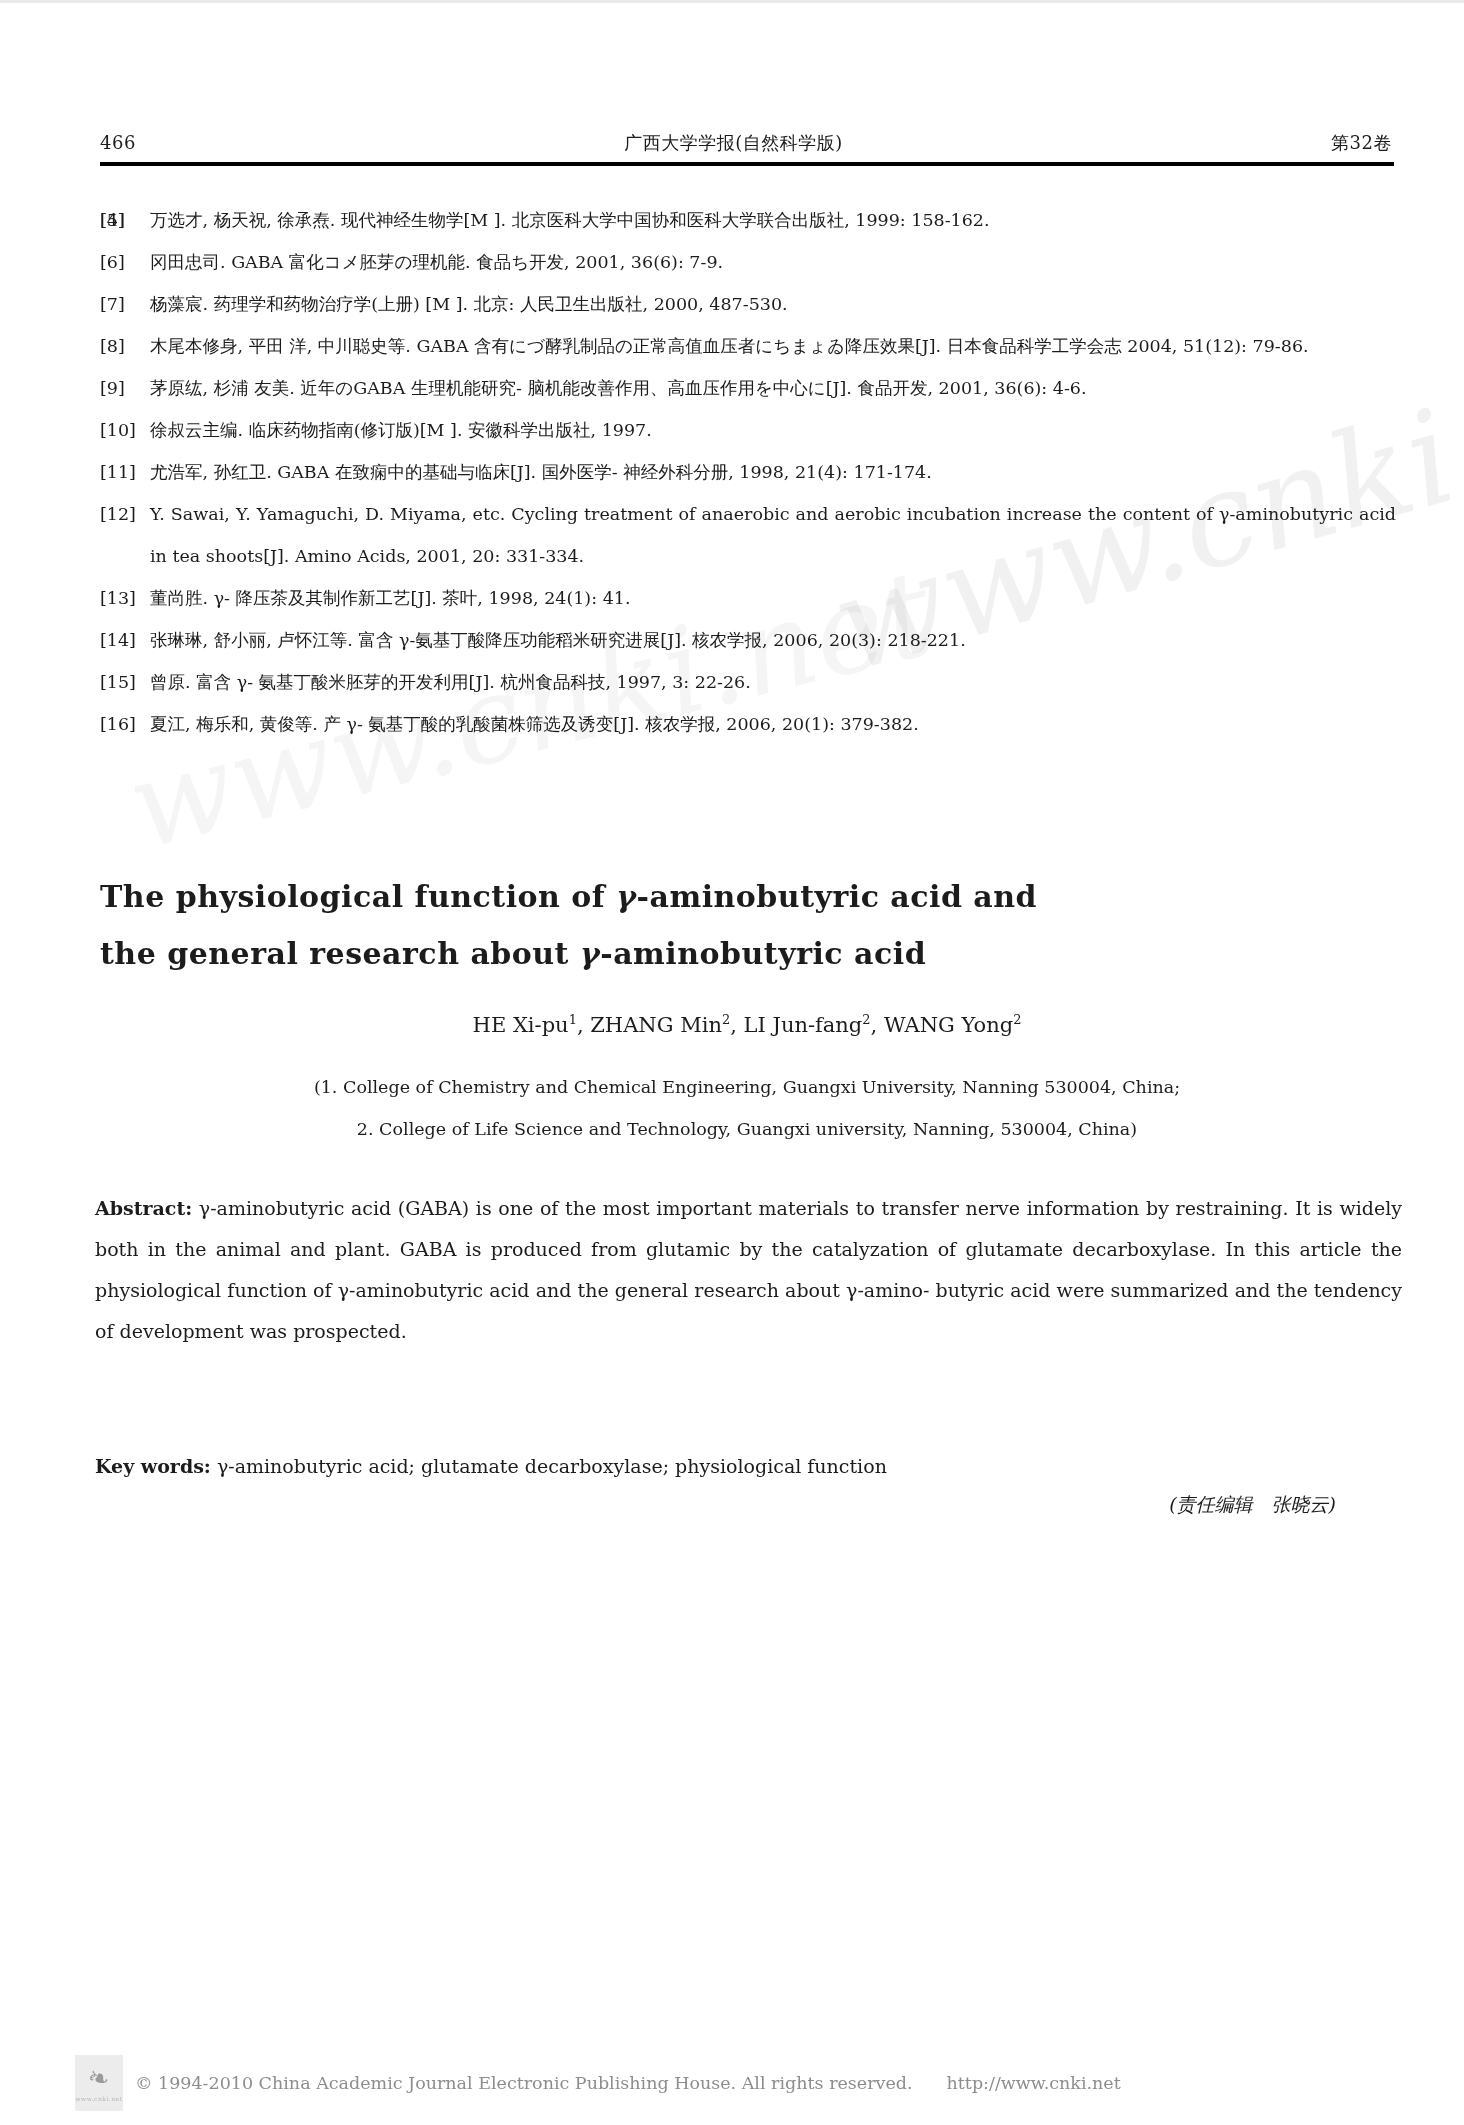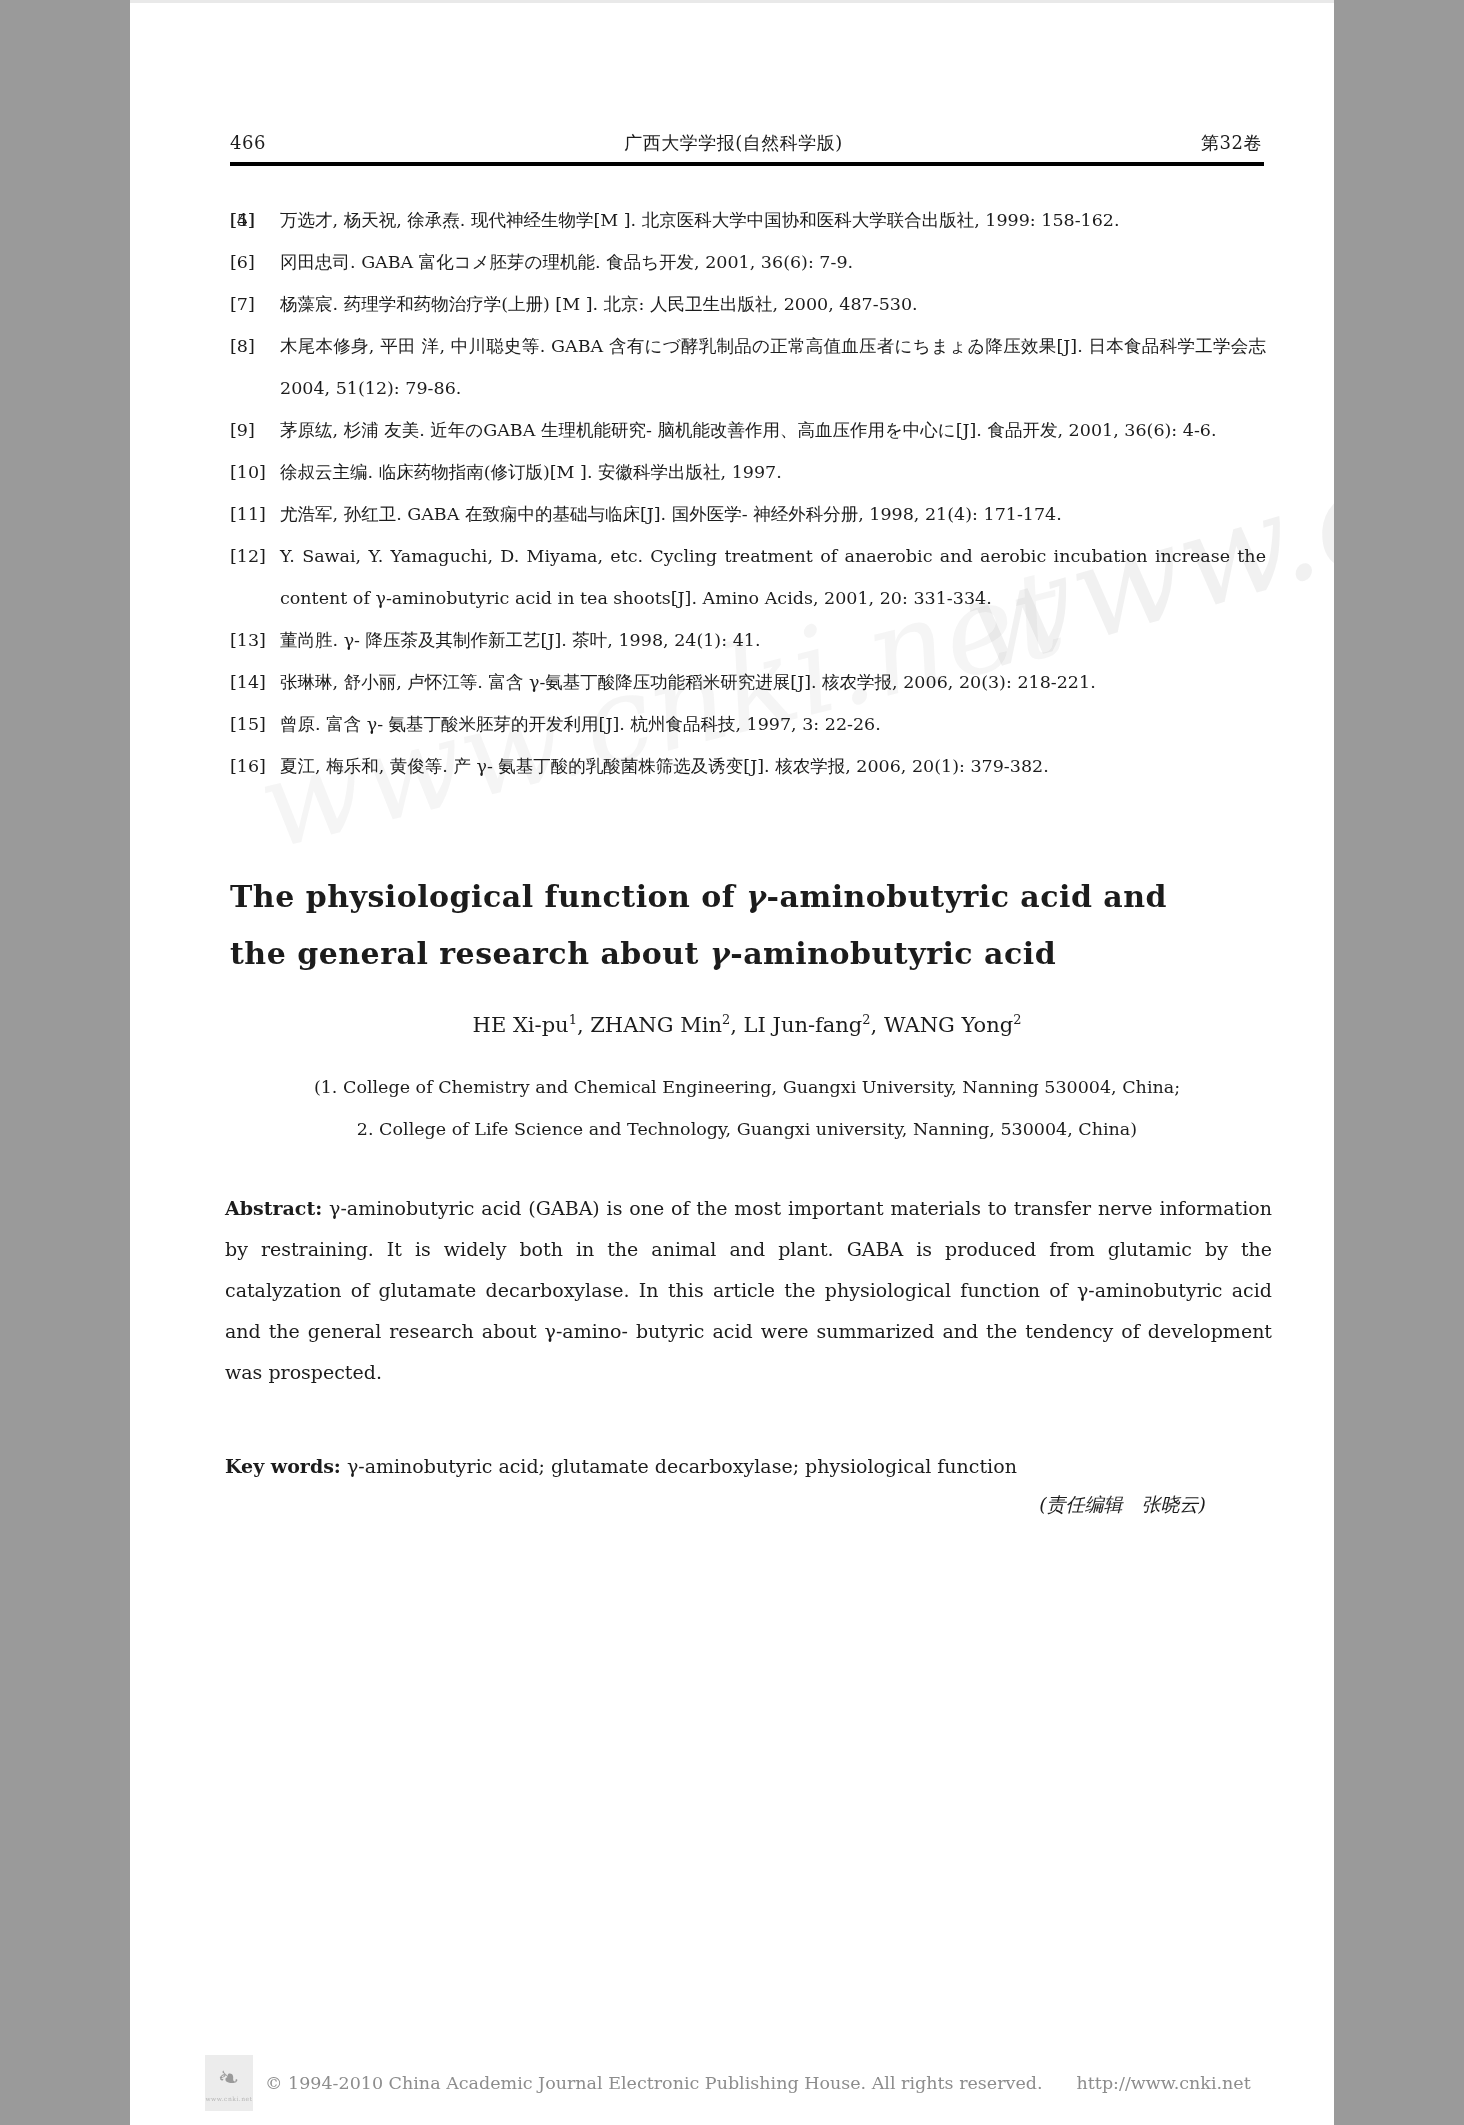--- a/index.html
+++ b/index.html
@@ -1,18 +1,18 @@
 <!DOCTYPE html>
 <html><head>
 <meta charset="utf-8">
 <style>
   html,body{margin:0;padding:0;background:#9a9a9a;}
   .page{
     position:relative;
-    width:1204px;height:2125px;
+    width:1464px;height:2125px;
     margin:0 auto;
     background:#ffffff;
     font-family:"DejaVu Serif","Liberation Serif",serif;
     color:#1c1c1c;
     overflow:hidden;
   }
   
   .runhead{
     position:absolute;top:131px;left:100px;right:72px;
     display:flex;justify-content:space-between;align-items:baseline;

